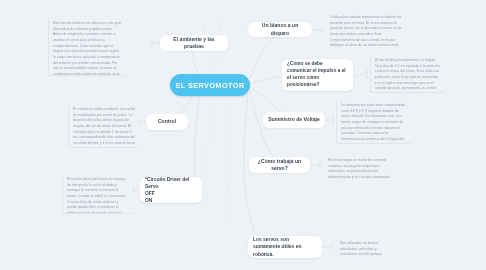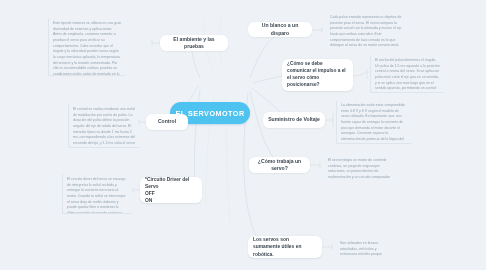--- a/index.html
+++ b/index.html
@@ -39,21 +39,20 @@
     color: #ffffff;
     border-radius: 11px;
     font-size: 7.2px;
     font-weight: bold;
     letter-spacing: 0.5px;
     display: flex;
     align-items: center;
     justify-content: center;
     text-align: center;
     box-shadow: 0 1px 2px rgba(80,140,180,0.25);
-    margin-top: 28px;
   }
   
   .branch {
     background: #ffffff;
     color: #3b4650;
     border-radius: 6px;
     font-size: 5.1px;
     font-weight: bold;
     display: flex;
     align-items: center;

